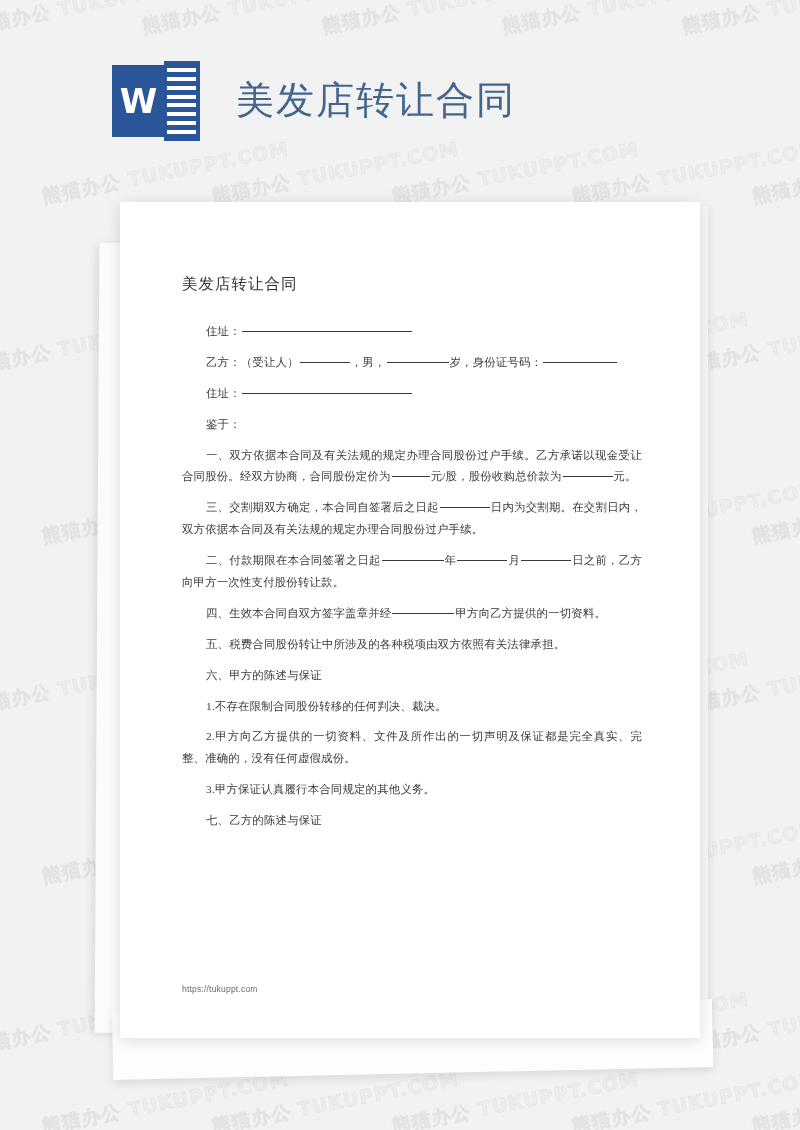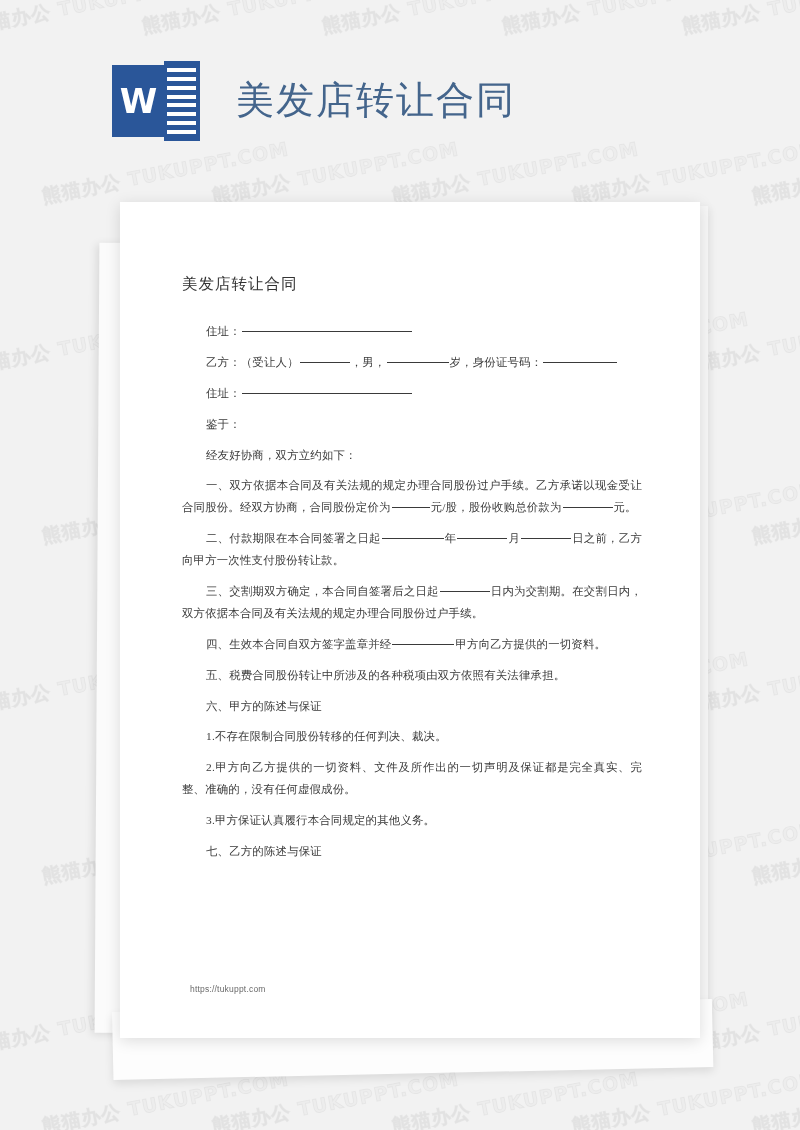--- a/index.html
+++ b/index.html
@@ -191,21 +191,21 @@
     margin: 0 1px;
   }
   .b-sm { width: 38px; }
   .b-md { width: 50px; }
   .b-lg { width: 62px; }
   .b-xl { width: 74px; }
   .b-xxl { width: 170px; }
 
   #doc-footer-url {
     position: absolute;
-    left: 70px;
+    left: 62px;
     bottom: 44px;
     font-family: "Liberation Sans", sans-serif;
     font-size: 8.5px;
     color: #6a6a6a;
     letter-spacing: 0.2px;
     margin-top: 14px;
   }
 </style>
 </head>
 <body>
@@ -258,24 +258,23 @@
   <div class="sheet" id="sheet-back-right"></div>
   <div class="sheet" id="sheet-back-bottom"></div>
 
   <div id="page-main">
     <div id="doc-title">美发店转让合同</div>
     <div id="doc-body">
         <div class="para indent"><span>住址：</span><span class="blank b-xxl">&nbsp;</span></div>
         <div class="para indent"><span>乙方：（受让人）</span><span class="blank b-md">&nbsp;</span><span>，男，</span><span class="blank b-lg">&nbsp;</span><span>岁，身份证号码：</span><span class="blank b-xl">&nbsp;</span></div>
         <div class="para indent"><span>住址：</span><span class="blank b-xxl">&nbsp;</span></div>
         <div class="para indent"><span>鉴于：</span></div>
-        <div class="para indent"><span>经友好协商，双方立约如下：</span></div>
         <div class="para indent"><span>一、双方依据本合同及有关法规的规定办理合同股份过户手续。乙方承诺以现金受让合同股份。经双方协商，合同股份定价为</span><span class="blank b-sm">&nbsp;</span><span>元/股，股份收购总价款为</span><span class="blank b-md">&nbsp;</span><span>元。</span></div>
+        <div class="para indent"><span>三、交割期双方确定，本合同自签署后之日起</span><span class="blank b-md">&nbsp;</span><span>日内为交割期。在交割日内，双方依据本合同及有关法规的规定办理合同股份过户手续。</span></div>
         <div class="para indent"><span>二、付款期限在本合同签署之日起</span><span class="blank b-lg">&nbsp;</span><span>年</span><span class="blank b-md">&nbsp;</span><span>月</span><span class="blank b-md">&nbsp;</span><span>日之前，乙方向甲方一次性支付股份转让款。</span></div>
-        <div class="para indent"><span>三、交割期双方确定，本合同自签署后之日起</span><span class="blank b-md">&nbsp;</span><span>日内为交割期。在交割日内，双方依据本合同及有关法规的规定办理合同股份过户手续。</span></div>
         <div class="para indent"><span>四、生效本合同自双方签字盖章并经</span><span class="blank b-lg">&nbsp;</span><span>甲方向乙方提供的一切资料。</span></div>
         <div class="para indent"><span>五、税费合同股份转让中所涉及的各种税项由双方依照有关法律承担。</span></div>
         <div class="para indent"><span>六、甲方的陈述与保证</span></div>
         <div class="para indent"><span>1.不存在限制合同股份转移的任何判决、裁决。</span></div>
         <div class="para indent"><span>2.甲方向乙方提供的一切资料、文件及所作出的一切声明及保证都是完全真实、完整、准确的，没有任何虚假成份。</span></div>
         <div class="para indent"><span>3.甲方保证认真履行本合同规定的其他义务。</span></div>
         <div class="para indent"><span>七、乙方的陈述与保证</span></div>
       </div>
     <div id="doc-footer-url">https://tukuppt.com</div>
   </div>

